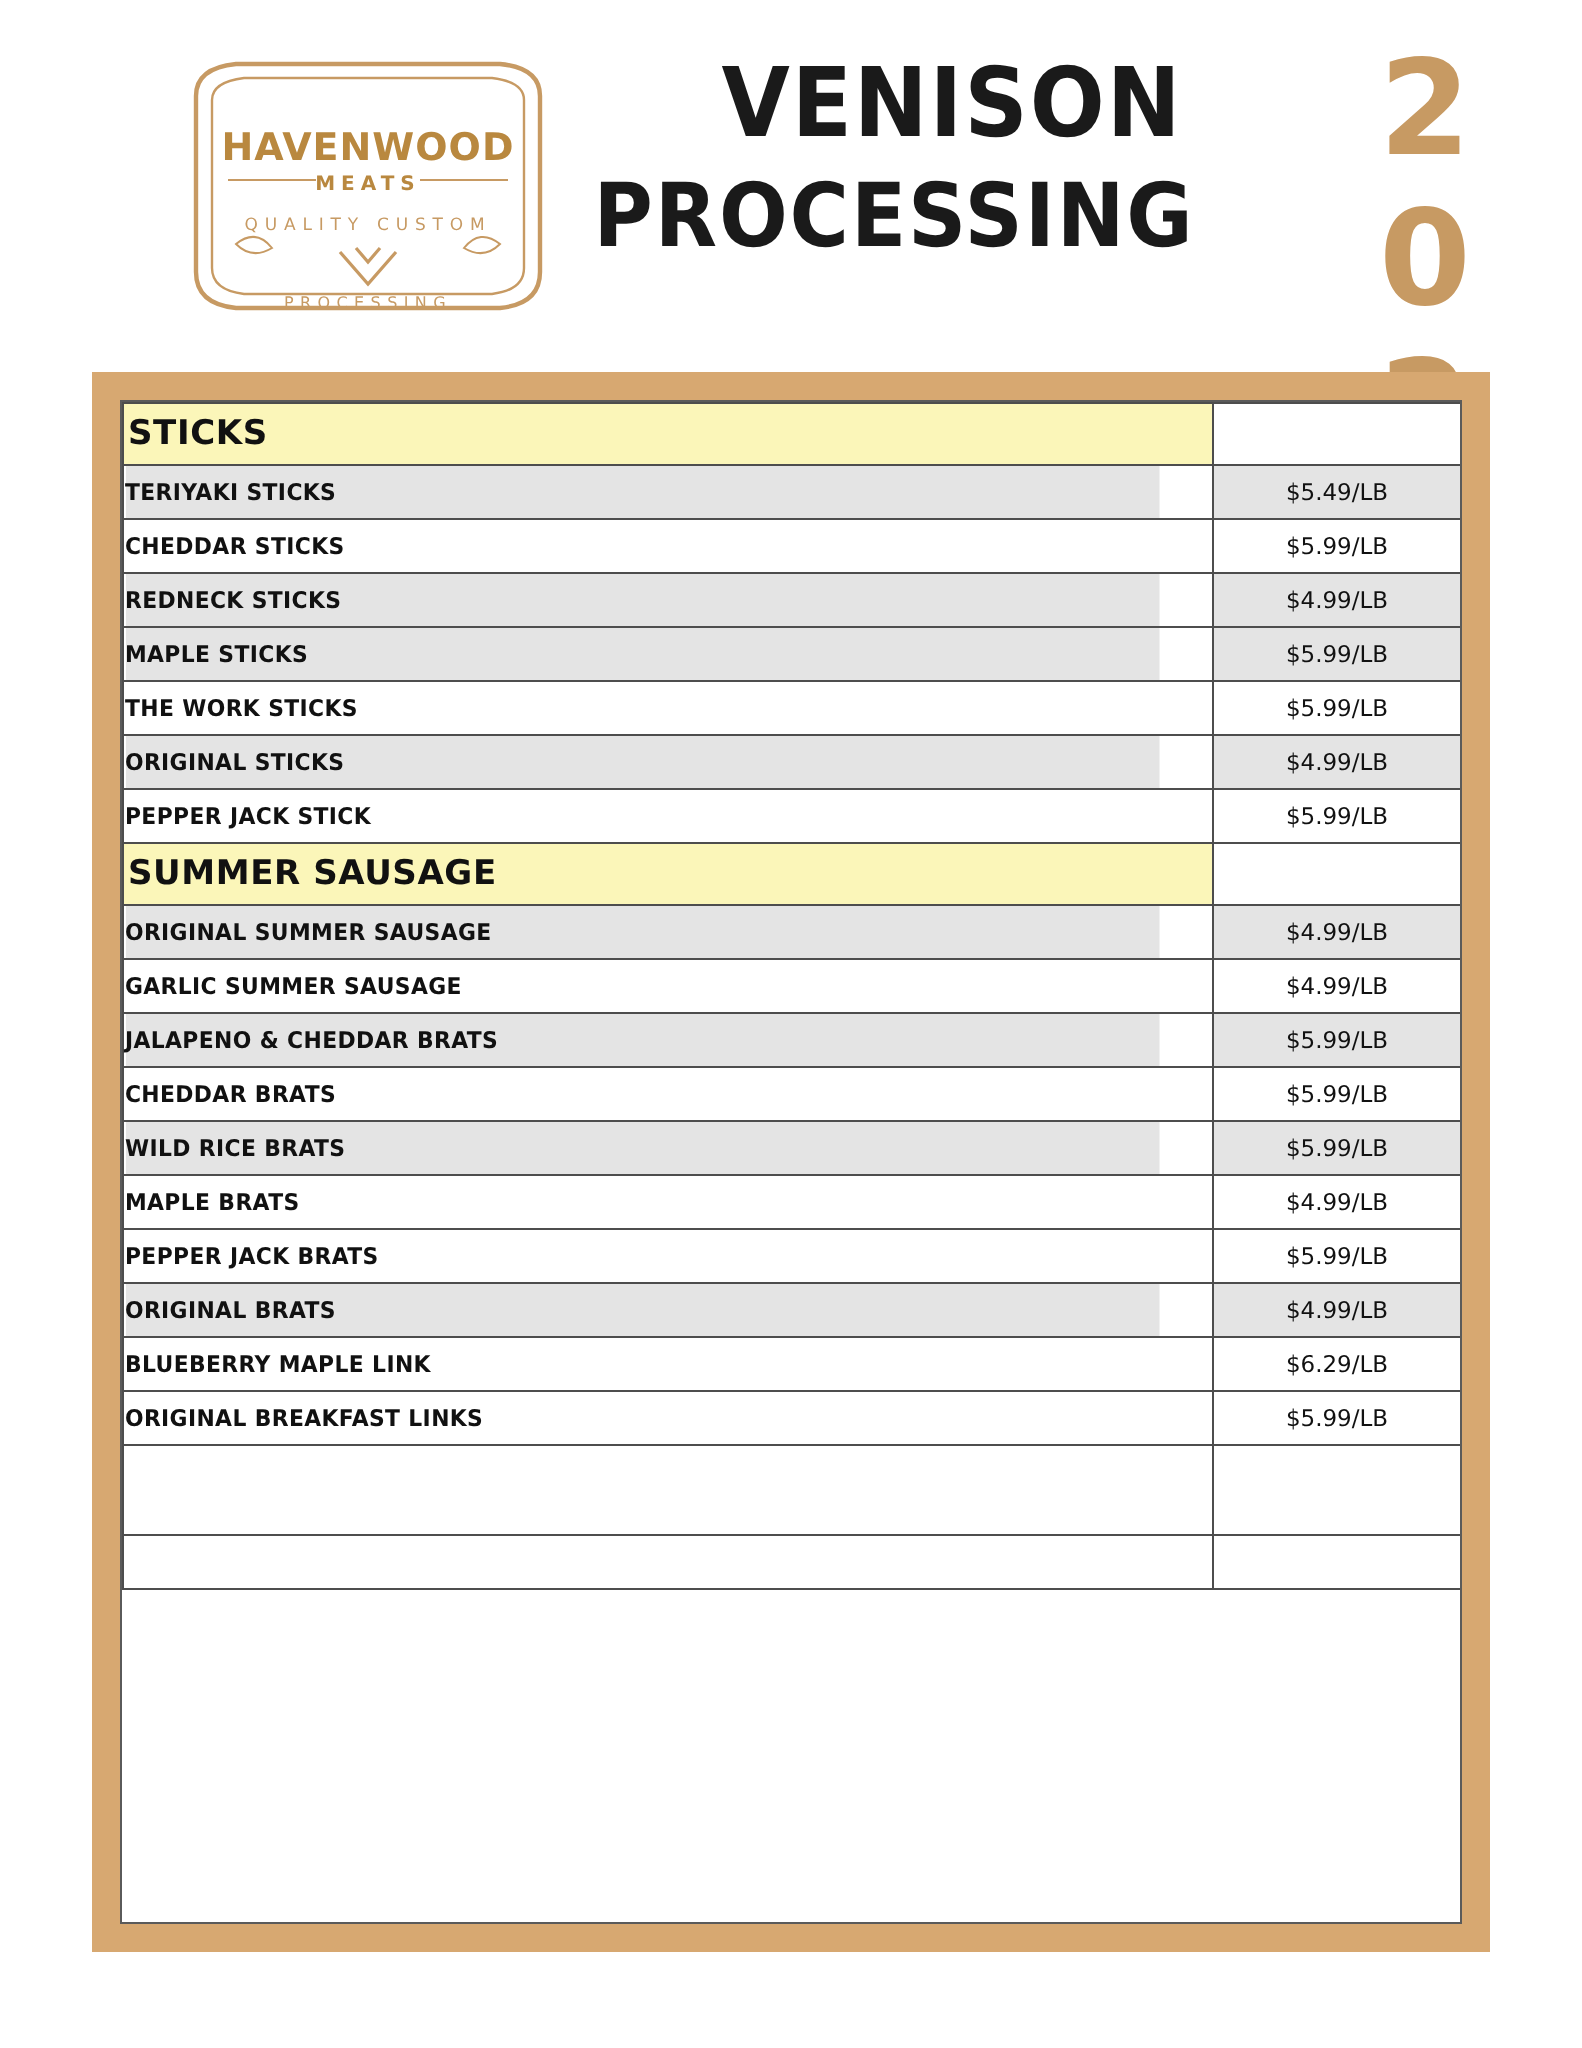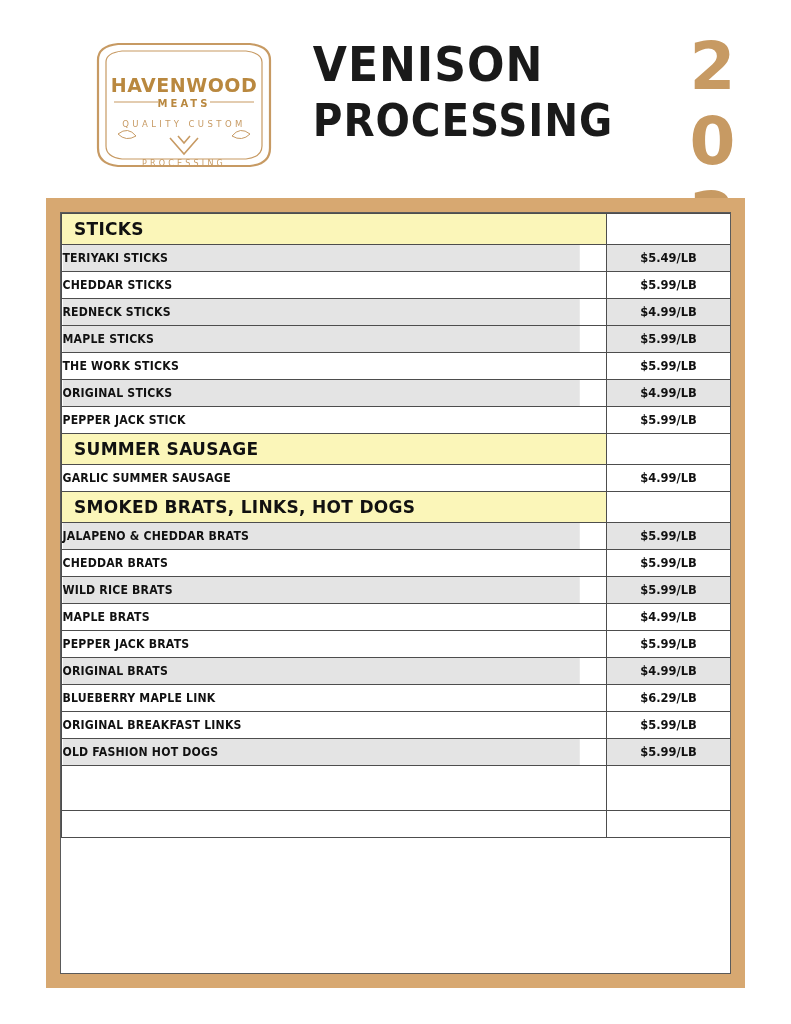--- a/index.html
+++ b/index.html
@@ -13,45 +13,44 @@
     font-family: "Liberation Sans", sans-serif;
     -webkit-font-smoothing: antialiased;
     overflow: hidden;
   }
 
   .page {
     position: relative;
     width: 791px;
     height: 872px;
     background: #ffffff;
-    margin-top: 12px;
   }
 
   
   .header {
     position: relative;
     height: 180px;
     width: 791px;
   }
 
   .logo {
     position: absolute;
     left: 84px;
     top: 18px;
     width: 200px;
     height: 150px;
   }
   .logo svg { display: block; }
 
   .title-block {
     position: absolute;
-    left: 300px;
+    left: 284px;
     top: 26px;
     width: 320px;
-    text-align: left;
+    text-align: right;
     color: #1a1a1a;
     font-family: "DejaVu Sans", sans-serif;
     font-weight: bold;
     letter-spacing: 1px;
     line-height: 1.12;
   }
   .title-line1 {
     font-size: 48px;
     text-transform: uppercase;
     transform: scaleX(0.92);
@@ -116,39 +115,39 @@
     letter-spacing: 0.2px;
     color: #111111;
     text-transform: uppercase;
     padding: 0 0 0 8px;
     height: 26px;
     transform: scaleX(0.95);
     transform-origin: left center;
   }
   .row-price {
     font-family: "DejaVu Sans", sans-serif;
-    font-weight: bold;
+    font-weight: normal;
     font-size: 11.5px;
     color: #111111;
     text-align: center;
     height: 26px;
   }
 
   tr.shade td { background: #e4e4e4; }
   tr.plain td { background: #ffffff; }
 
   tr.section td.sec-label {
     background: #fbf6b9;
     font-family: "DejaVu Sans", sans-serif;
     font-weight: bold;
     font-size: 17px;
     letter-spacing: 0.3px;
     color: #111111;
     text-transform: uppercase;
-    padding: 0 0 0 12px;
+    padding: 0 0 0 2px;
     height: 30px;
   }
   tr.section td.sec-blank { background: #ffffff; }
 
   tr.blank td { background: #ffffff; height: 26px; }
   tr.blank-tall td { background: #ffffff; height: 44px; }
 
   
   tr.heavy-bottom td { border-bottom: 2px solid #111111; }
 </style>
@@ -231,29 +230,29 @@
           </tr>
           <tr class="plain">
             <td class="row-item">PEPPER JACK STICK</td>
             <td class="row-price">$5.99/LB</td>
           </tr>
 
           <tr class="section">
             <td class="sec-label">SUMMER SAUSAGE</td>
             <td class="sec-blank"></td>
           </tr>
+          <tr class="shade">
+            <td class="row-item">ORIGINAL SUMMER SAUSAGE</td>
+            <td class="row-price">$4.99/LB</td>
+          </tr>
           <tr class="plain">
             <td class="row-item">GARLIC SUMMER SAUSAGE</td>
             <td class="row-price">$4.99/LB</td>
           </tr>
 
-          <tr class="section">
-            <td class="sec-label">SMOKED BRATS, LINKS, HOT DOGS</td>
-            <td class="sec-blank"></td>
-          </tr>
           <tr class="shade">
             <td class="row-item">JALAPENO &amp; CHEDDAR BRATS</td>
             <td class="row-price">$5.99/LB</td>
           </tr>
           <tr class="plain">
             <td class="row-item">CHEDDAR BRATS</td>
             <td class="row-price">$5.99/LB</td>
           </tr>
           <tr class="shade">
             <td class="row-item">WILD RICE BRATS</td>
@@ -270,24 +269,20 @@
           <tr class="shade">
             <td class="row-item">ORIGINAL BRATS</td>
             <td class="row-price">$4.99/LB</td>
           </tr>
           <tr class="plain">
             <td class="row-item">BLUEBERRY MAPLE LINK</td>
             <td class="row-price">$6.29/LB</td>
           </tr>
           <tr class="plain">
             <td class="row-item">ORIGINAL BREAKFAST LINKS</td>
-            <td class="row-price">$5.99/LB</td>
-          </tr>
-          <tr class="shade">
-            <td class="row-item">OLD FASHION HOT DOGS</td>
             <td class="row-price">$5.99/LB</td>
           </tr>
 
           <tr class="blank-tall">
             <td></td>
             <td></td>
           </tr>
           <tr class="blank">
             <td></td>
             <td></td>

